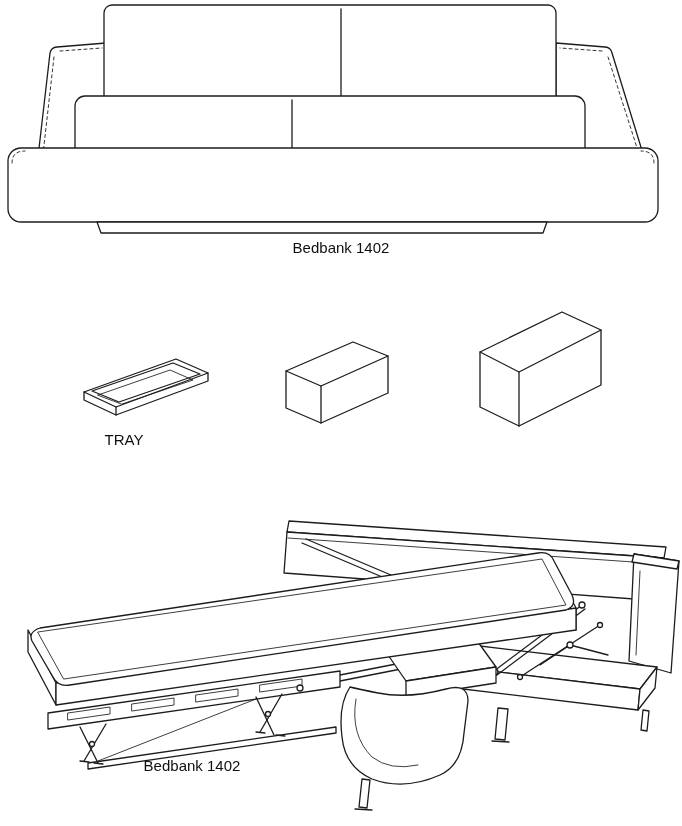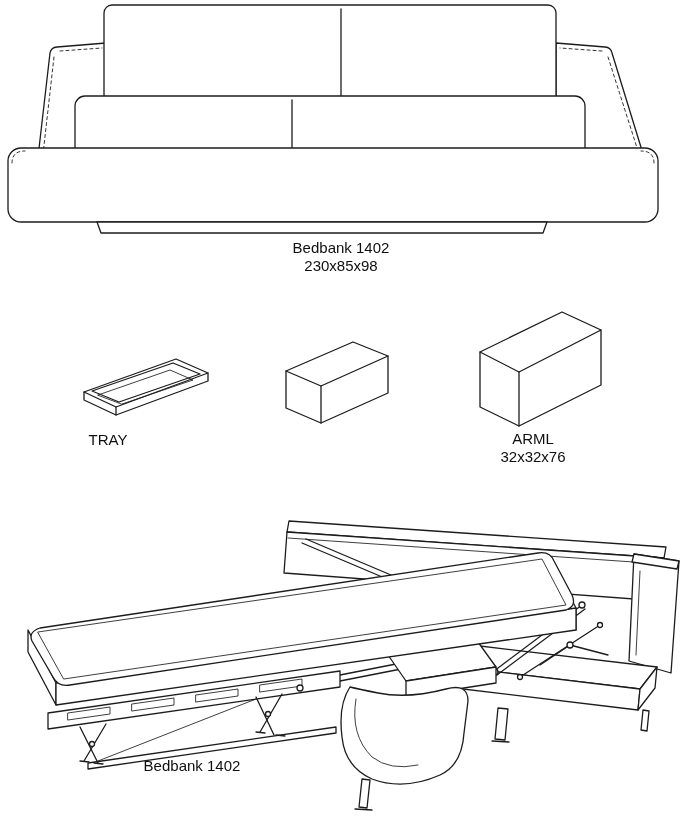--- a/index.html
+++ b/index.html
@@ -54,36 +54,35 @@
         <rect class="wf" x="8" y="148" width="650" height="74" rx="13"></rect>
         <path class="dash" d="M12,163 Q12,151 25,151"></path>
         <path class="dash" d="M654,163 Q654,151 641,151"></path>
         <polygon class="wf" points="97,222 547,222 543,233 101,233"></polygon>
       </g>
     </svg>
   </figure>
 
   <div class="caption" style="left:241px; top:239px; width:200px;">
     <div class="cap-line">Bedbank 1402</div>
-    <div class="cap-line">230x85x98</div>
   </div>
 
   <figure class="fig" style="left:82px; top:354px;">
     <svg width="130" height="64" viewBox="0 0 130 64">
       <g>
         <polygon class="wf" points="2,38 94,5 126,19 126,27 34,61 2,46"></polygon>
         <polyline points="2,38 34,53 126,19"></polyline>
         <line x1="34" y1="53" x2="34" y2="61"></line>
         <polygon points="10,37 91,9 118,20 37,48"></polygon>
         <polygon class="thin" points="16,41 88,16 111,26 40,50"></polygon>
       </g>
     </svg>
   </figure>
 
-  <div class="caption" style="left:58px; top:431px; width:100px;text-align:center;">
+  <div class="caption" style="left:74px; top:431px; width:100px;text-align:center;">
     <div class="cap-line">TRAY</div>
   </div>
 
   <figure class="fig" style="left:283px; top:338px;">
     <svg width="110" height="88" viewBox="0 0 110 88">
       <g>
         <polygon class="wf" points="3,33 70,4 105,18 105,55 38,85 3,70"></polygon>
         <polyline points="3,33 38,48 105,18"></polyline>
         <line x1="38" y1="48" x2="38" y2="85"></line>
       </g>
@@ -94,24 +93,20 @@
   <figure class="fig" style="left:477px; top:307px;">
     <svg width="130" height="122" viewBox="0 0 130 122">
       <g>
         <polygon class="wf" points="3,45 85,5 124,23 124,78 42,119 3,100"></polygon>
         <polyline points="3,45 42,65 124,23"></polyline>
         <line x1="42" y1="65" x2="42" y2="119"></line>
       </g>
     </svg>
   </figure>
 
-  <div class="caption" style="left:473px; top:430px; width:120px;">
-    <div class="cap-line">ARML</div>
-    <div class="cap-line">32x32x76</div>
-  </div>
 
   <figure class="fig" style="left:0; top:505px;">
     <svg width="682" height="321" viewBox="0 0 682 321">
 
       <g>
         <polygon class="wf" points="289,16 666,42 664,53 287,27"></polygon>
         <polygon class="wf" points="287,27 664,53 661,96 284,68"></polygon>
         <line class="thin" x1="288" y1="33" x2="662" y2="59"></line>
       </g>
 

